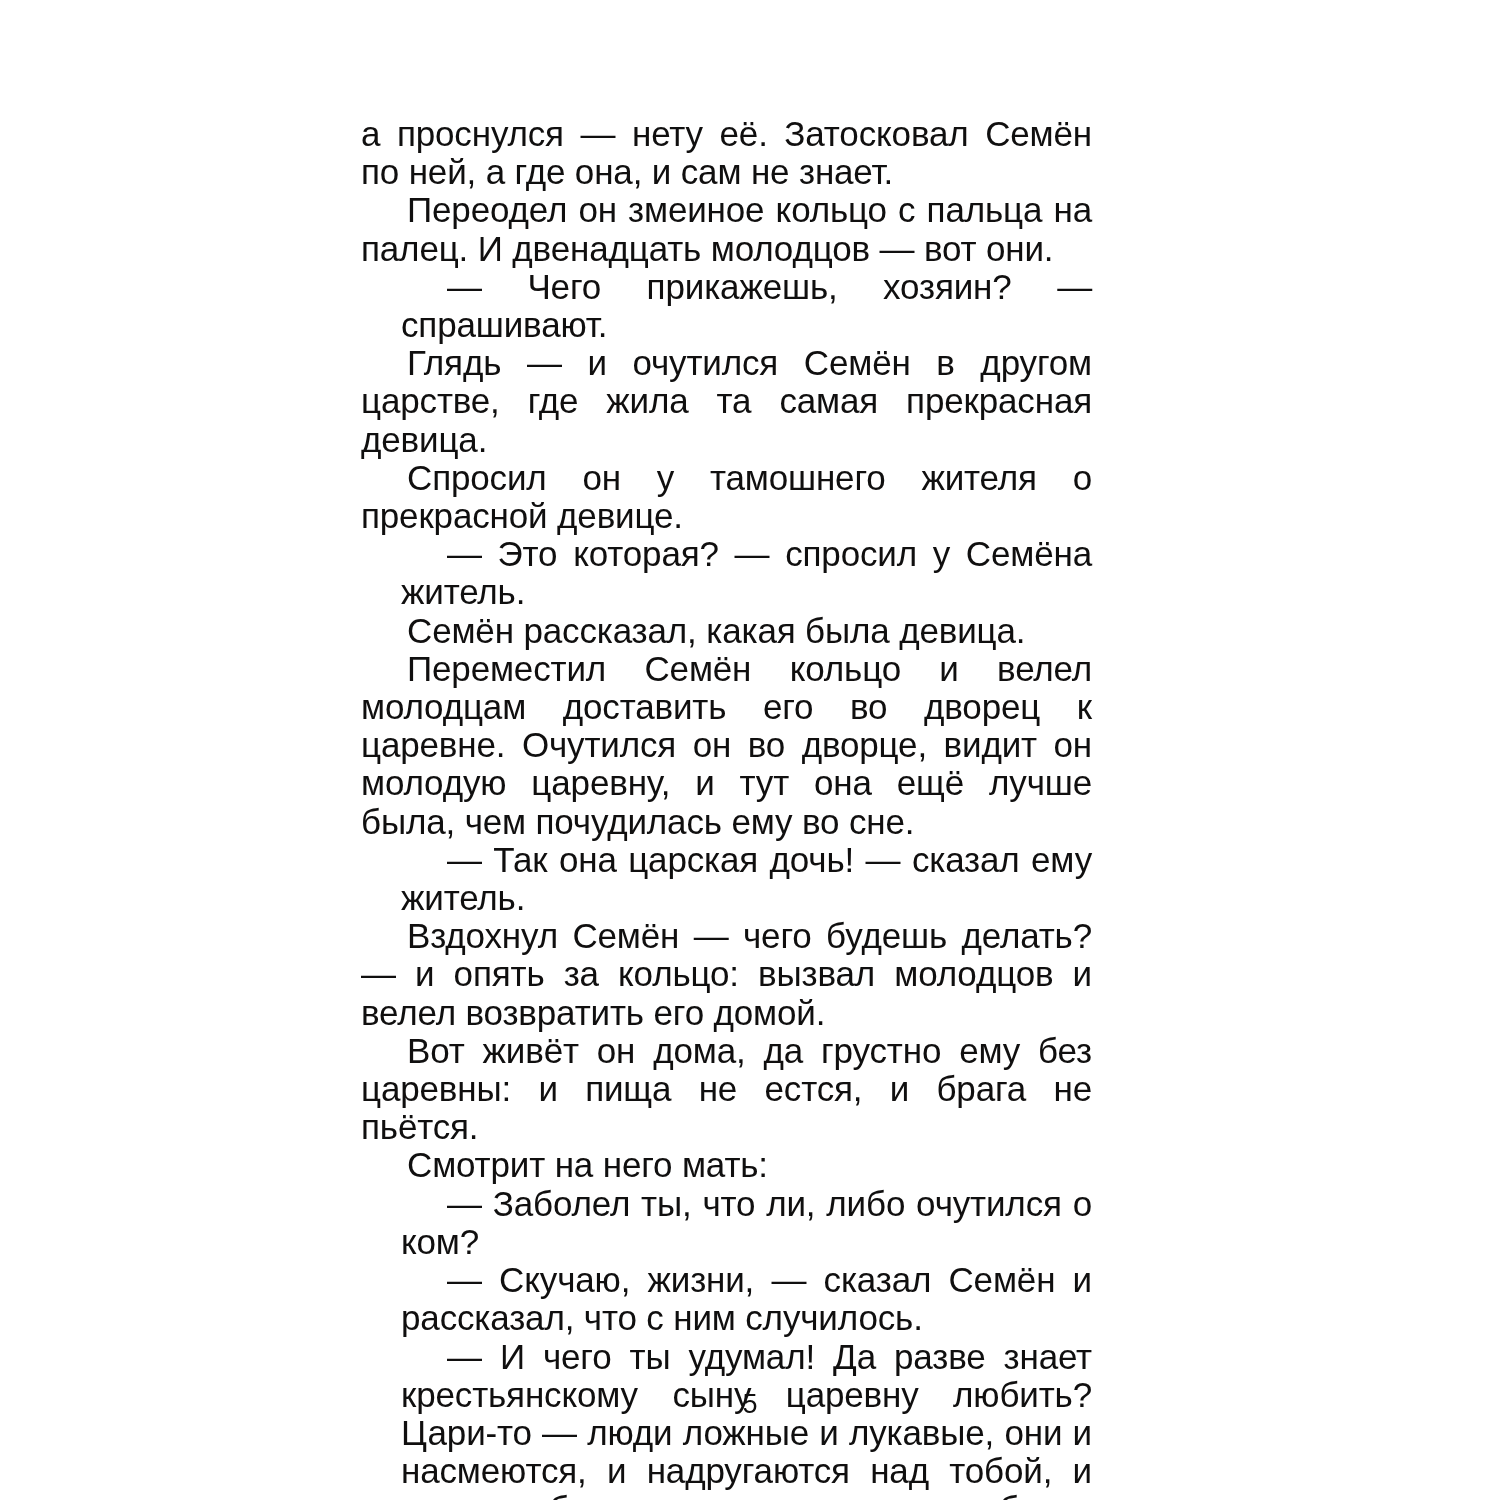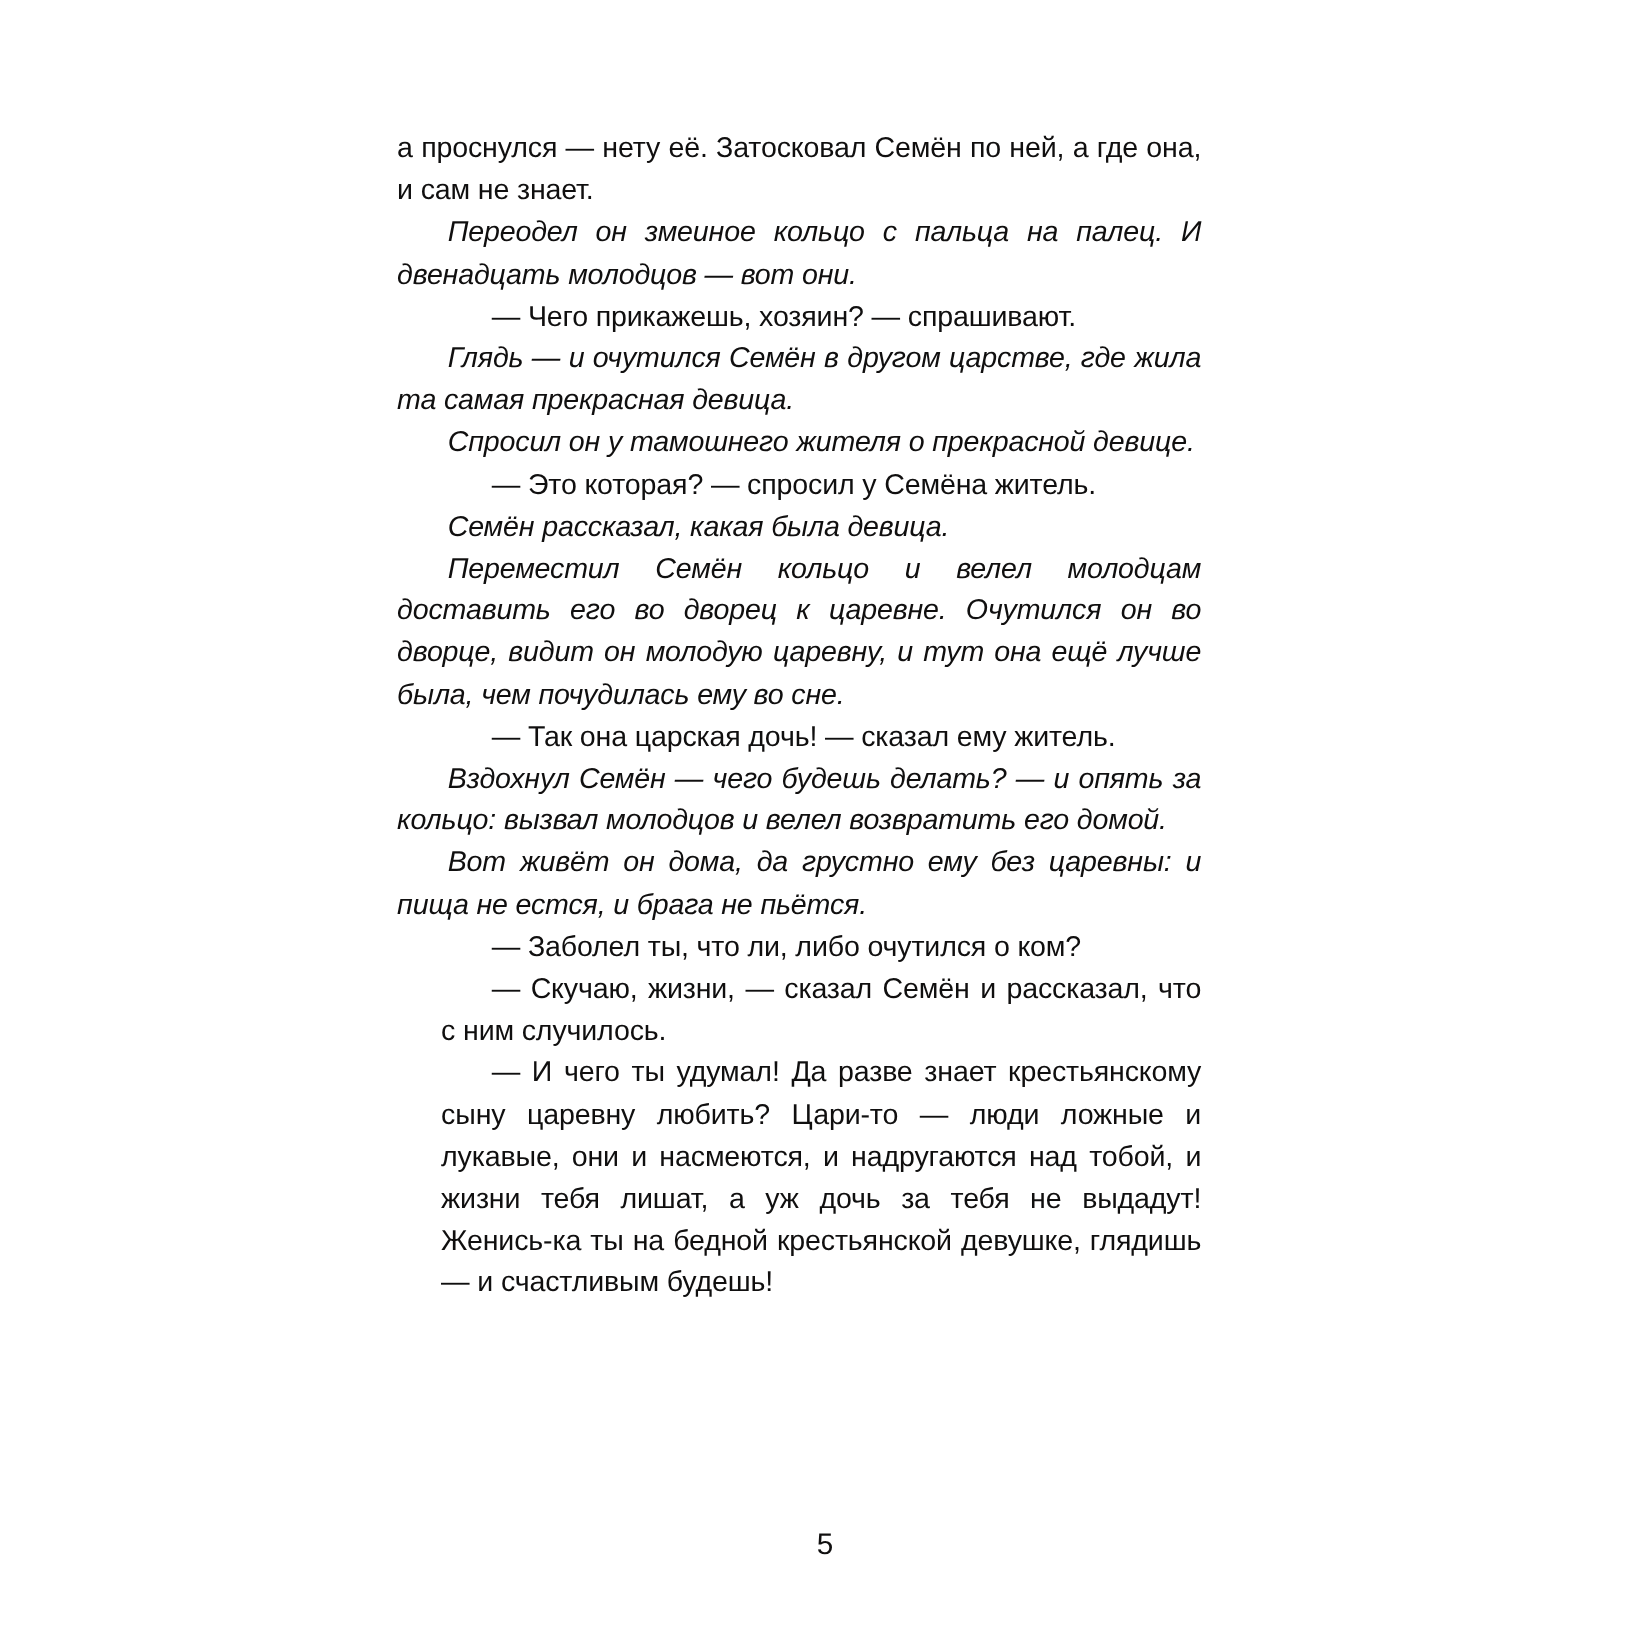--- a/index.html
+++ b/index.html
@@ -26,39 +26,38 @@
   .text-column {
     position: absolute;
     left: 361px;
     top: 115px;
     width: 731px;
   }
 
   .para {
     margin: 0;
     color: #100f0f;
-    font-size: 26px;
+    font-size: 35px;
     line-height: 38.2px;
     text-align: justify;
     text-justify: inter-word;
     letter-spacing: -0.15px;
     word-spacing: 0px;
     font-weight: 400;
     -webkit-font-smoothing: antialiased;
   }
 
   
   .para.cont {
     text-indent: 0;
   }
 
   
   .para.indent {
     text-indent: 46px;
-    font-style: italic;
   }
 
   
   .para.dialogue {
     text-indent: 46px;
     margin-left: 40px;
   }
 
   
   .para {
@@ -88,20 +87,21 @@
     <p class="para indent">Переодел он змеиное кольцо с пальца на палец. И двенадцать молодцов — вот они.</p>
     <p class="para dialogue">— Чего прикажешь, хозяин? — спрашивают.</p>
     <p class="para indent">Глядь — и очутился Семён в другом царстве, где жила та самая прекрасная девица.</p>
     <p class="para indent">Спросил он у тамошнего жителя о прекрасной девице.</p>
     <p class="para dialogue">— Это которая? — спросил у Семёна житель.</p>
     <p class="para indent">Семён рассказал, какая была девица.</p>
     <p class="para indent">Переместил Семён кольцо и велел молодцам доставить его во дворец к царевне. Очутился он во дворце, видит он молодую царевну, и тут она ещё лучше была, чем почудилась ему во сне.</p>
     <p class="para dialogue">— Так она царская дочь! — сказал ему житель.</p>
     <p class="para indent">Вздохнул Семён — чего будешь делать? — и опять за кольцо: вызвал молодцов и велел возвратить его домой.</p>
     <p class="para indent">Вот живёт он дома, да грустно ему без царевны: и пища не естся, и брага не пьётся.</p>
+    <p class="para indent">Смотрит на него мать:</p>
     <p class="para dialogue">— Заболел ты, что ли, либо очутился о ком?</p>
     <p class="para dialogue">— Скучаю, жизни, — сказал Семён и рассказал, что с ним случилось.</p>
     <p class="para dialogue">— И чего ты удумал! Да разве знает крестьянскому сыну царевну любить? Цари-то — люди ложные и лукавые, они и насмеются, и надругаются над тобой, и жизни тебя лишат, а уж дочь за тебя не выдадут! Женись-ка ты на бедной крестьянской девушке, глядишь — и счастливым будешь!</p>
 
   </div>
 
   <div class="page-number">5</div>
 
 </div>
 

